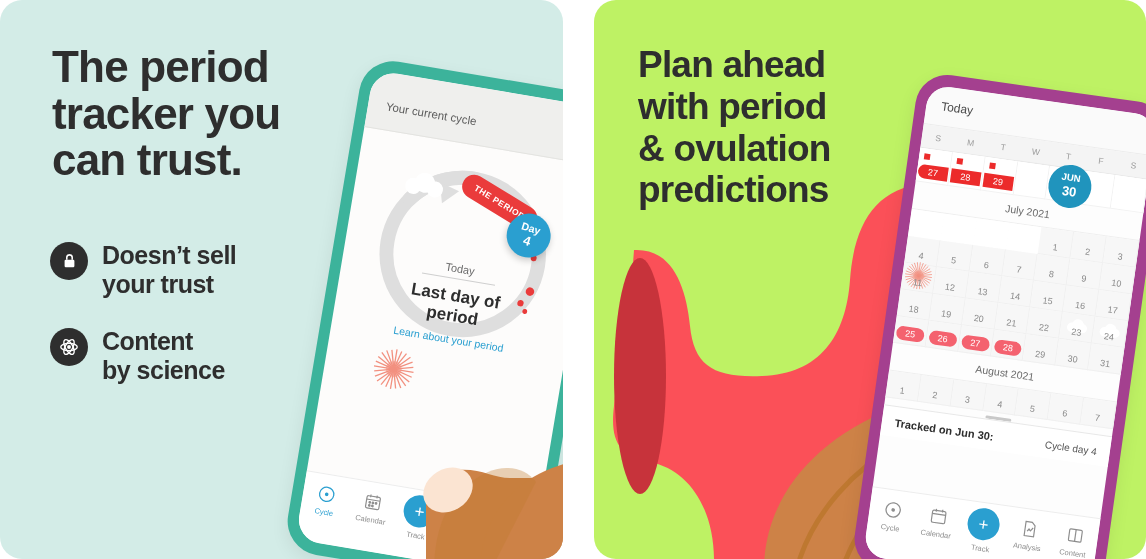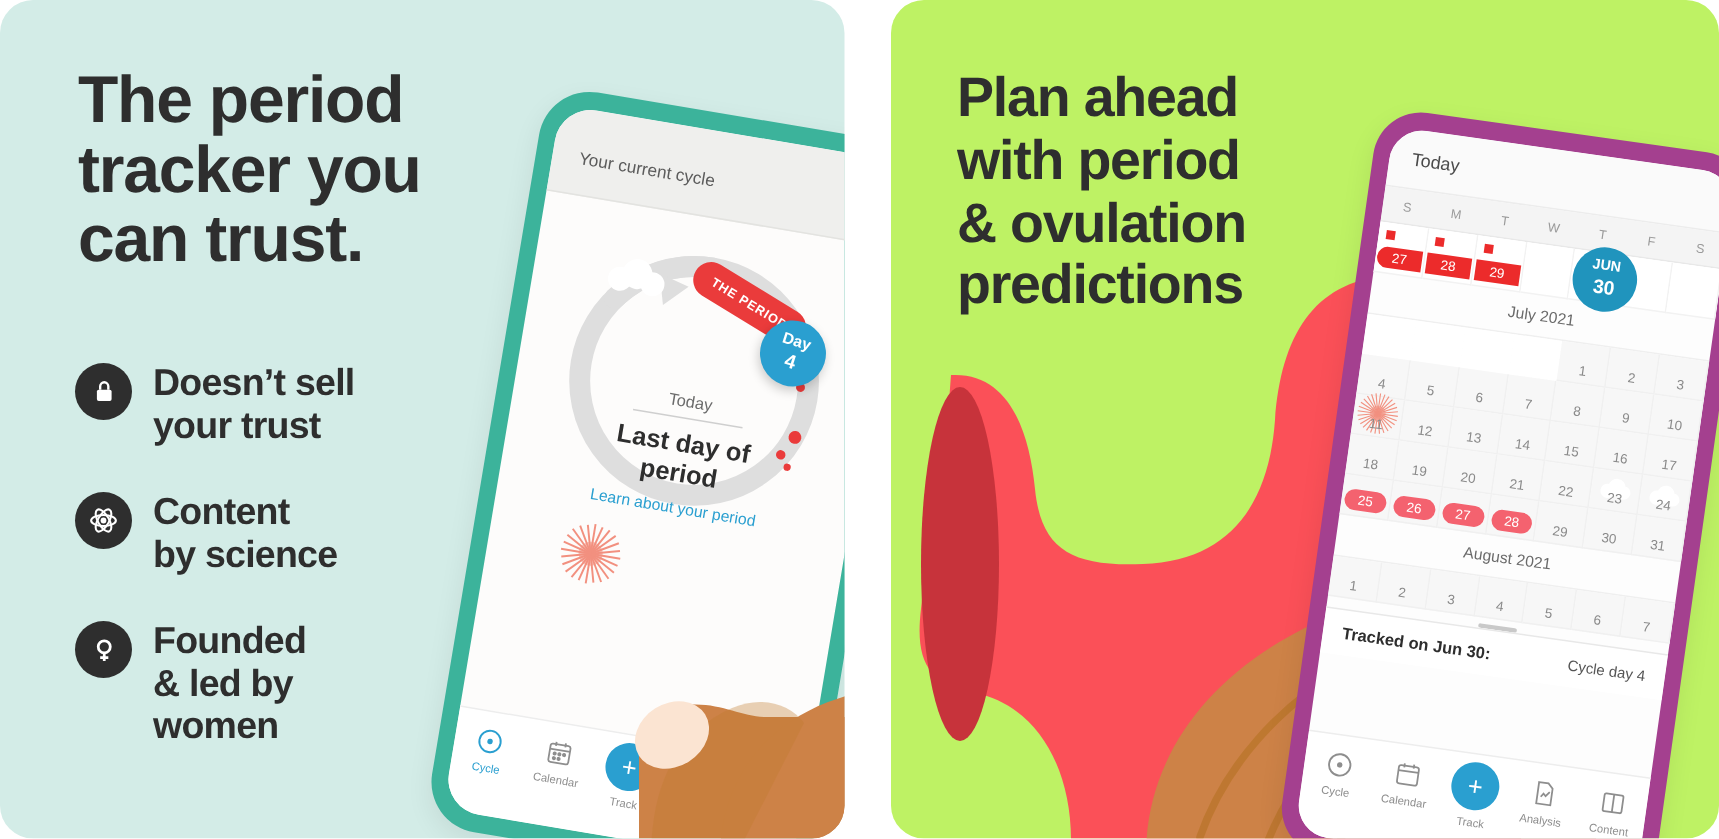--- a/index.html
+++ b/index.html
@@ -288,32 +288,20 @@
             <circle cx="12" cy="12" r="2.1" fill="#fff" stroke="none"></circle>
             <ellipse cx="12" cy="12" rx="9" ry="4"></ellipse>
             <ellipse cx="12" cy="12" rx="9" ry="4" transform="rotate(60 12 12)"></ellipse>
             <ellipse cx="12" cy="12" rx="9" ry="4" transform="rotate(120 12 12)"></ellipse>
           </svg>
         </span>
         <span class="feature-text">Content
 by science</span>
       </div>
 
-      <div class="feature-row">
-        <span class="feature-icon">
-          <svg width="21" height="21" viewBox="0 0 24 24" fill="none" stroke="#fff" stroke-width="2.1">
-            <circle cx="12" cy="9.4" r="4.6"></circle>
-            <line x1="12" y1="14" x2="12" y2="20.2"></line>
-            <line x1="8.9" y1="17.6" x2="15.1" y2="17.6"></line>
-          </svg>
-        </span>
-        <span class="feature-text">Founded
-&amp; led by
-women</span>
-      </div>
     </div>
 
     <div id="phone-left">
       <div id="phone-left-screen">
 
         <div id="pl-topbar">
           <span id="pl-topbar-title">Your current cycle</span>
 
         </div>
 

